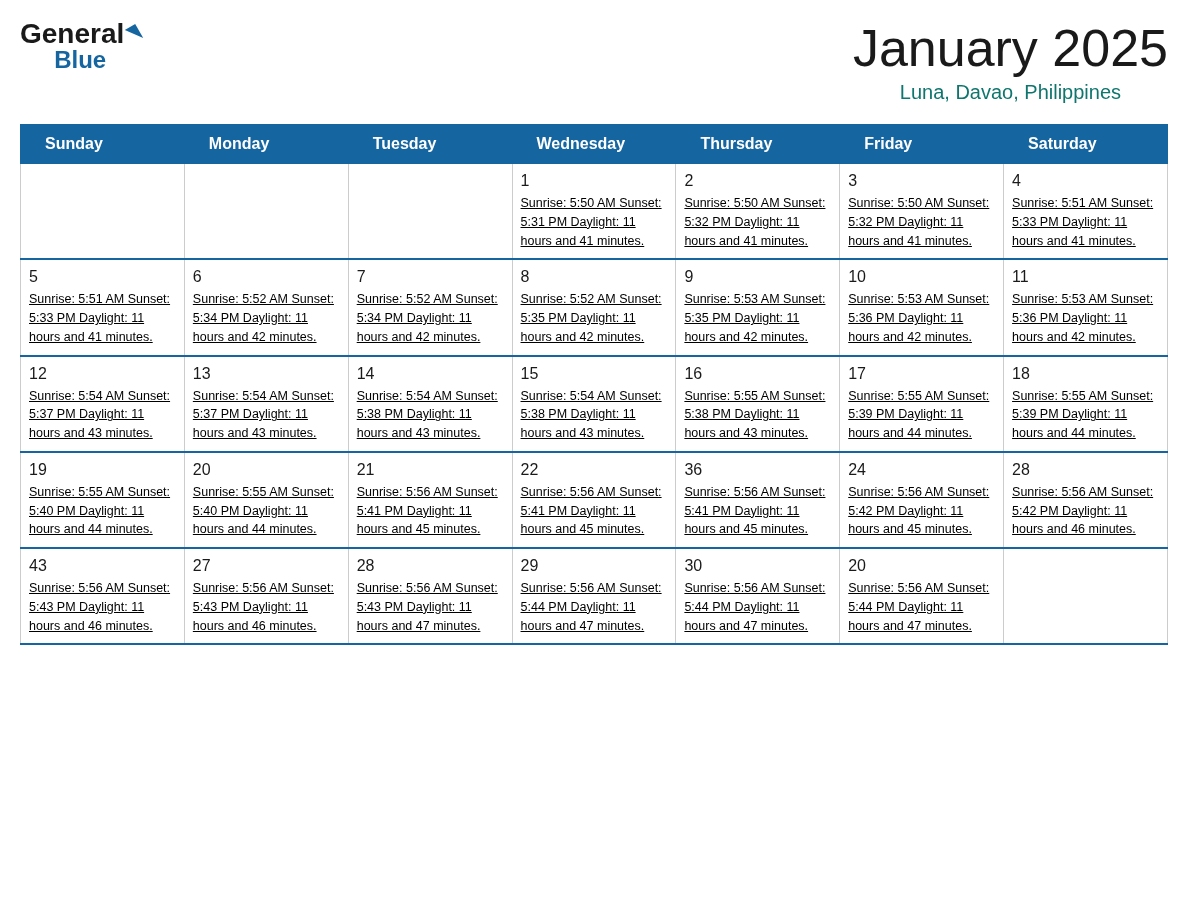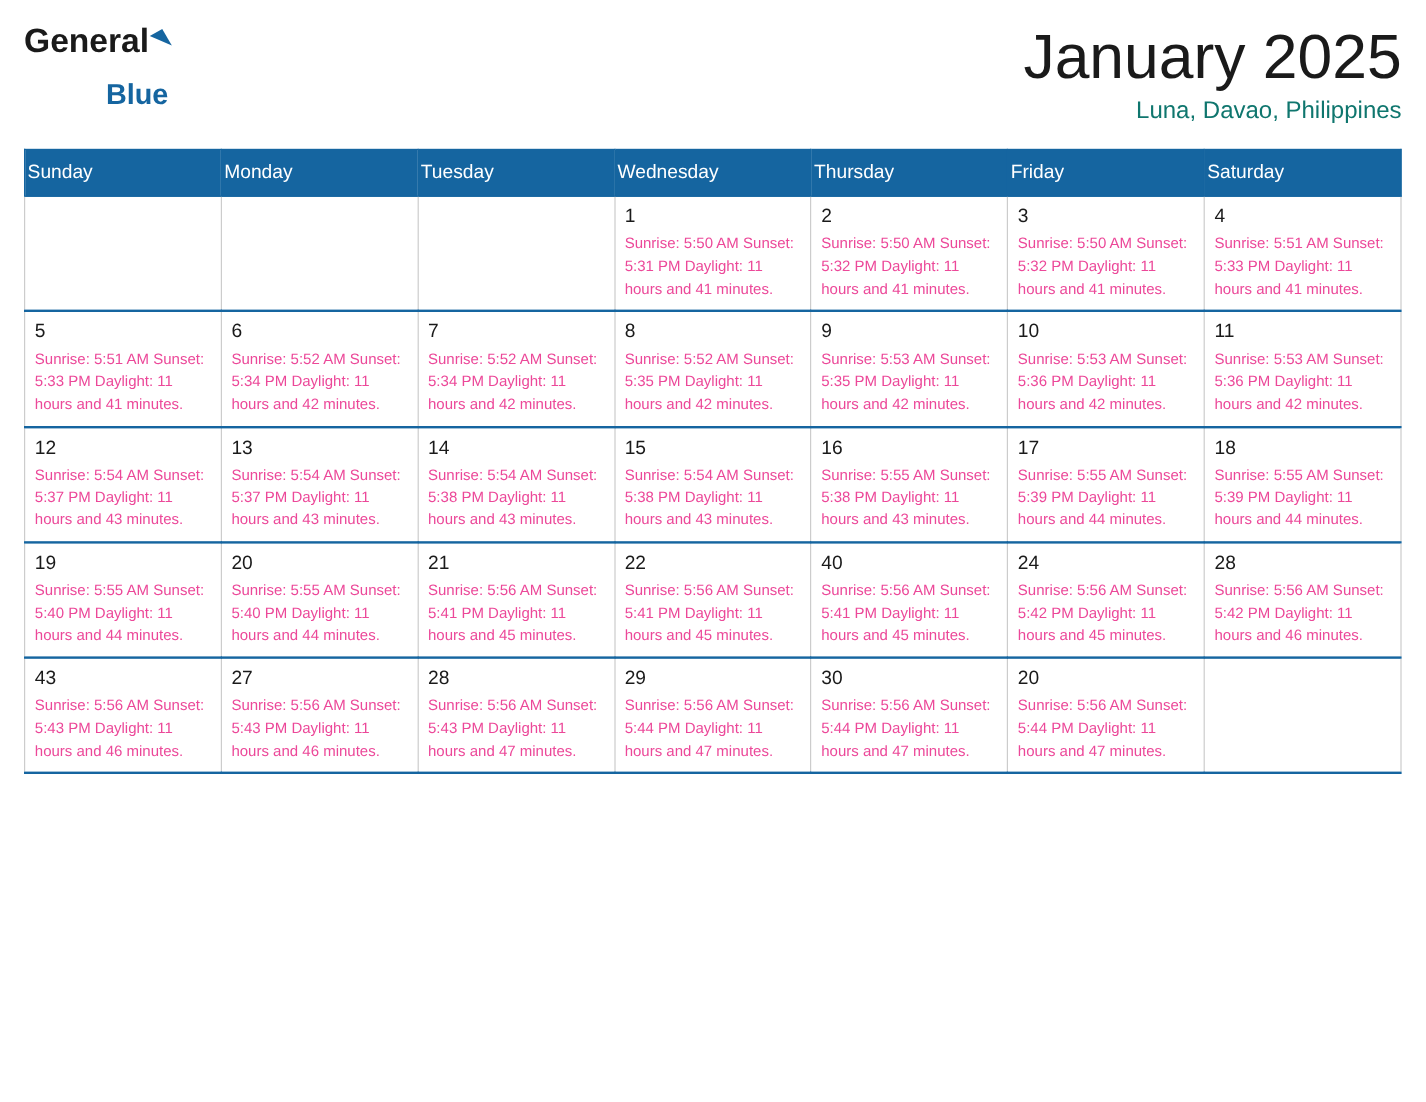--- a/index.html
+++ b/index.html
@@ -12,22 +12,21 @@
     }
     .header {
       display: flex;
       justify-content: space-between;
       align-items: flex-start;
       margin-bottom: 20px;
     }
     .logo {
       display: flex;
       flex-direction: column;
-      align-items: flex-end;
-      gap: 20px;
+      align-items: center;
     }
     .logo-general {
       font-size: 28px;
       font-weight: bold;
       color: #1a1a1a;
       line-height: 1;
     }
     .logo-blue {
       font-size: 24px;
       font-weight: bold;
@@ -43,21 +42,21 @@
       border-top: 16px solid #1565a0;
       margin-left: 4px;
       vertical-align: middle;
       transform: rotate(-30deg);
     }
     .logo-row {
       display: flex;
       align-items: center;
     }
     .title-block {
-      text-align: right;
+      text-align: center;
     }
     .title-block h1 {
       font-size: 52px;
       font-weight: normal;
       color: #1a1a1a;
       line-height: 1.1;
     }
     .title-block .subtitle {
       font-size: 20px;
       color: #0f766e;
@@ -67,22 +66,22 @@
       width: 100%;
       border-collapse: collapse;
       table-layout: fixed;
     }
     thead tr {
       background-color: #1565a0;
     }
     thead th {
       color: #fff;
       font-size: 16px;
-      font-weight: normal;
-      padding: 10px 2px;
+      font-weight: bold;
+      padding: 10px 24px;
       text-align: left;
       border: 1px solid #1565a0;
     }
     tbody tr {
       border-bottom: 2px solid #1565a0;
     }
     tbody td {
       vertical-align: top;
       padding: 8px;
       border-left: 1px solid #ccc;
@@ -95,22 +94,23 @@
       border-left: 1px solid #ccc;
     }
     .day-num {
       font-size: 16px;
       color: #1a1a1a;
       font-weight: normal;
       margin-bottom: 4px;
     }
     .day-info {
       font-size: 12.5px;
-      color: #ec4899;
+      color: #000000;
       line-height: 1.5;
+      text-decoration: underline;
     }
   </style>
 </head>
 <body>
 
 <div class="header">
   <div class="logo">
     <div class="logo-row">
       <span class="logo-general">General</span>
       <span class="logo-arrow"></span>
@@ -294,21 +294,21 @@
 and 45 minutes.</div>
         </td>
         <td>
           <div class="day-num">22</div>
           <div class="day-info">Sunrise: 5:56 AM
 Sunset: 5:41 PM
 Daylight: 11 hours
 and 45 minutes.</div>
         </td>
         <td>
-          <div class="day-num">40</div>
+          <div class="day-num">36</div>
           <div class="day-info">Sunrise: 5:56 AM
 Sunset: 5:41 PM
 Daylight: 11 hours
 and 45 minutes.</div>
         </td>
         <td>
           <div class="day-num">24</div>
           <div class="day-info">Sunrise: 5:56 AM
 Sunset: 5:42 PM
 Daylight: 11 hours

